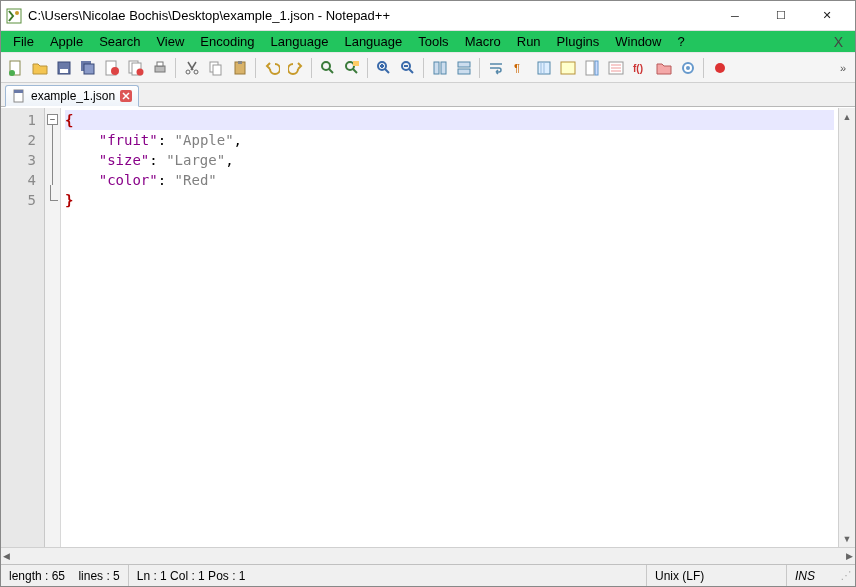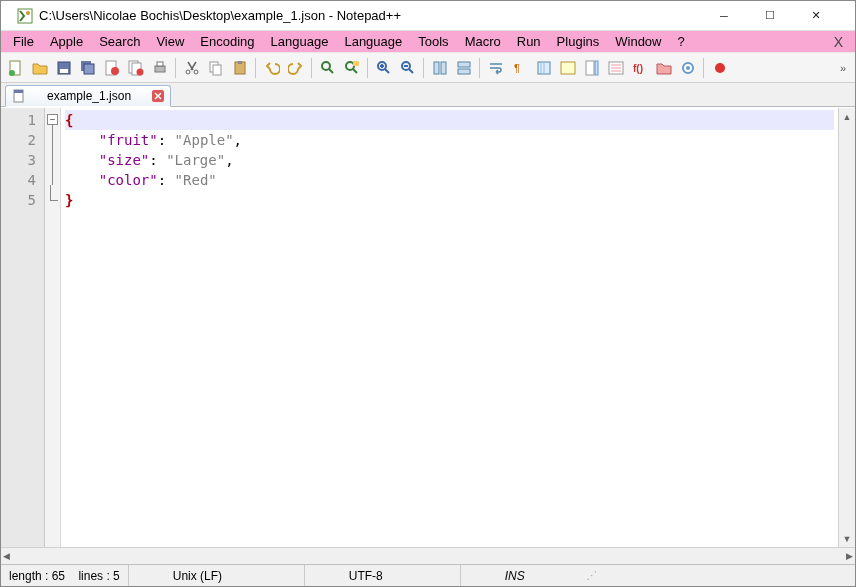--- a/index.html
+++ b/index.html
@@ -13,39 +13,39 @@
     display: flex;
     flex-direction: column;
     border: 1px solid #888;
   }
   
   .titlebar {
     height: 30px;
     background: #fff;
     display: flex;
     align-items: center;
-    padding: 0 16px;
+    padding: 0 5px;
     border-bottom: 1px solid #e0e0e0;
   }
   .titlebar-icon {
     width: 16px; height: 16px; margin-right: 6px;
     display:inline-block;
   }
   .titlebar-text { flex: 1; color: #000; font-size: 13px; }
   .win-btns { display: flex; }
   .win-btn {
     width: 46px; height: 30px;
     display: flex; align-items: center; justify-content: center;
     font-family: "Segoe UI Symbol", sans-serif;
     font-size: 11px; color: #222;
   }
   
   .menubar {
     height: 22px;
-    background: #f9a8d4;
+    background: #22c55e;
     display: flex;
     align-items: center;
     padding: 0 4px;
     border-bottom: 1px solid #e8e8e8;
   }
   .menu-item {
     padding: 2px 8px;
     font-size: 13px;
     color: #000;
   }
@@ -87,21 +87,21 @@
   .tab {
     display: flex; align-items: center;
     height: 22px;
     padding: 0 6px 0 6px;
     background: linear-gradient(#fff,#eef3f9);
     border: 1px solid #9fb9d6;
     border-bottom: 1px solid #fff;
     border-radius: 3px 3px 0 0;
     margin-bottom:-1px;
     font-size: 12px;
-    gap:21px;
+    gap:5px;
   }
   .tab-icon {
     width:14px;height:14px;display:inline-block;
   }
   .tab-close { width:12px;height:12px; }
   
   .editor-wrap {
     flex: 1;
     display: flex;
     background: #fff;
@@ -164,21 +164,20 @@
   }
   .hscroll .arrow{font-size:9px;color:#666;}
   
   .statusbar {
     height: 22px;
     background: #f0f0f0;
     border-top: 1px solid #c0c0c0;
     display: flex;
     align-items: center;
     font-size: 12px;
-    gap: 36px;
   }
   .status-cell {
     padding: 0 8px;
     border-right: 1px solid #c8c8c8;
     height:100%; display:flex;align-items:center;
   }
   .status-cell.flex{flex:1;}
   .status-cell.noborder{border-right:none;font-style:italic;}
   .grip{width:18px;text-align:center;color:#aaa;font-size:11px;}
 </style>
@@ -435,17 +434,17 @@
 <div class="hscroll">
   <span class="arrow">◀</span>
   <span class="arrow">▶</span>
 </div>
 
 <div class="statusbar">
   <div class="status-cell">
     <span>length : 65</span>&nbsp;&nbsp;&nbsp;&nbsp;
     <span>lines : 5</span>
   </div>
+  <div class="status-cell flex">Ln : 1    Col : 1    Pos : 1</div>
   <div class="status-cell" style="width:140px">Unix (LF)</div>
-  <div class="status-cell" style="width:120px">UTF-8</div>
   <div class="status-cell noborder" style="width:50px">INS</div>
   <div class="grip">⋰</div>
 </div>
 
 </body></html>

